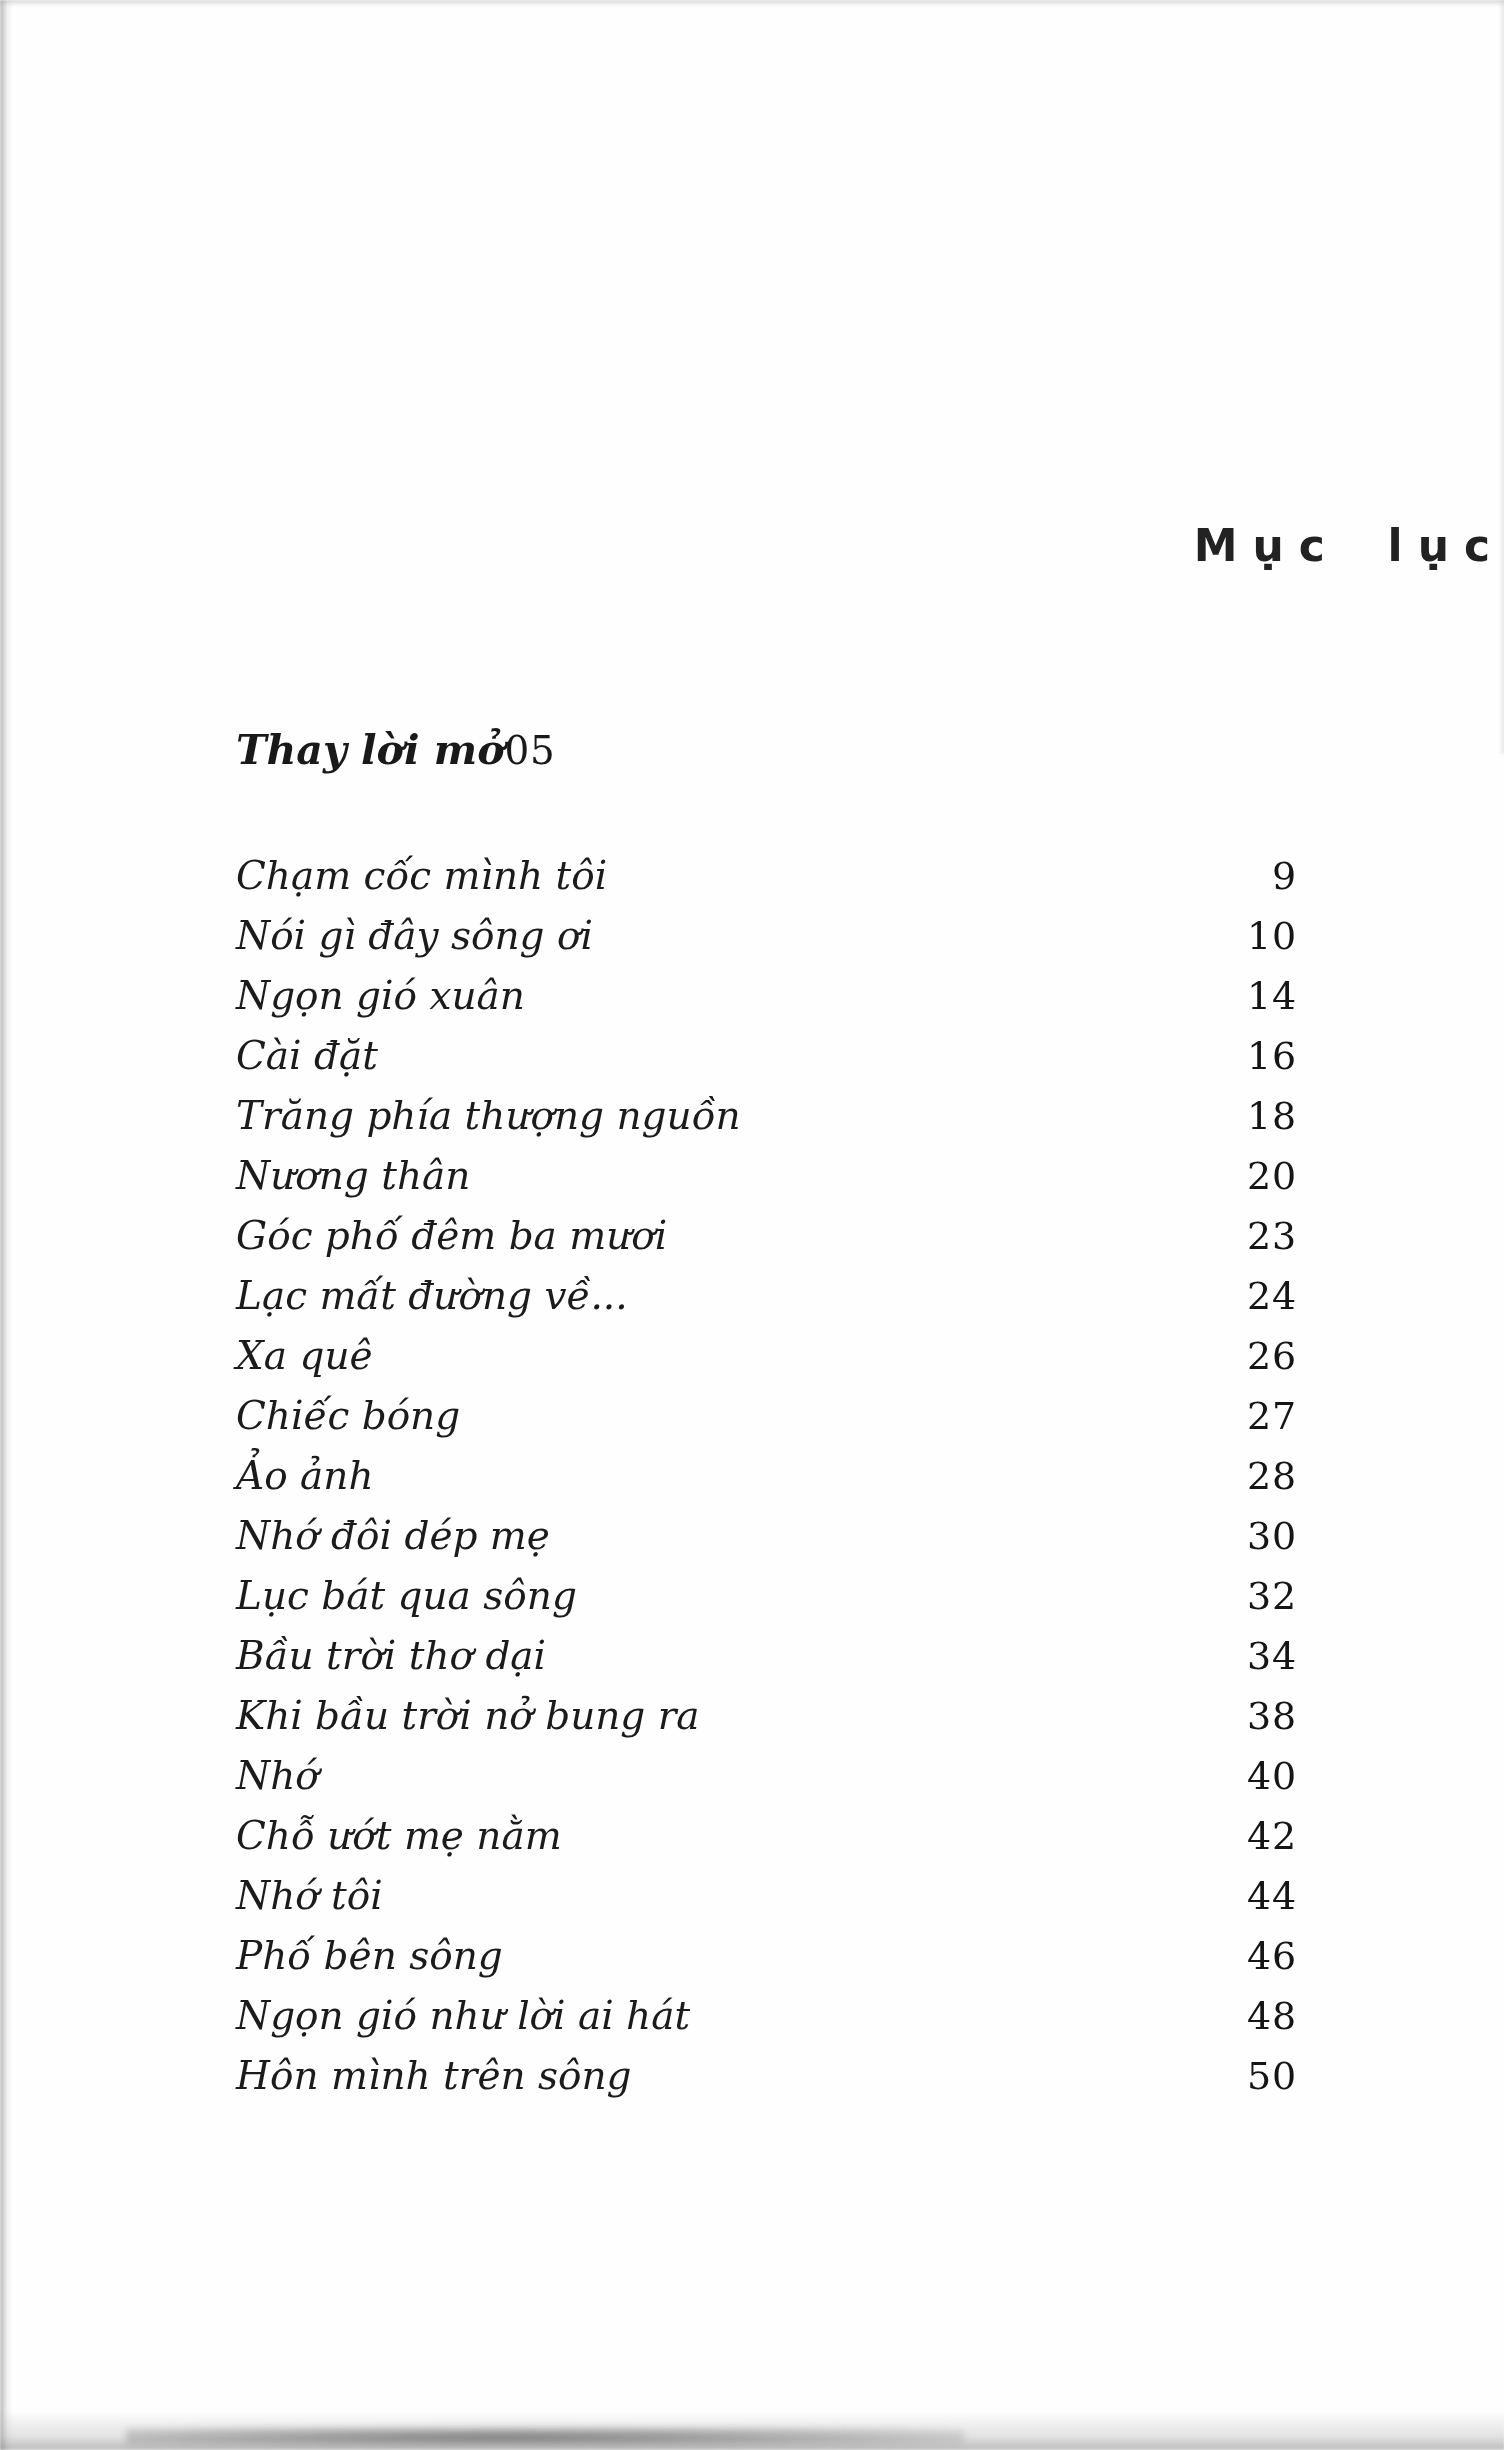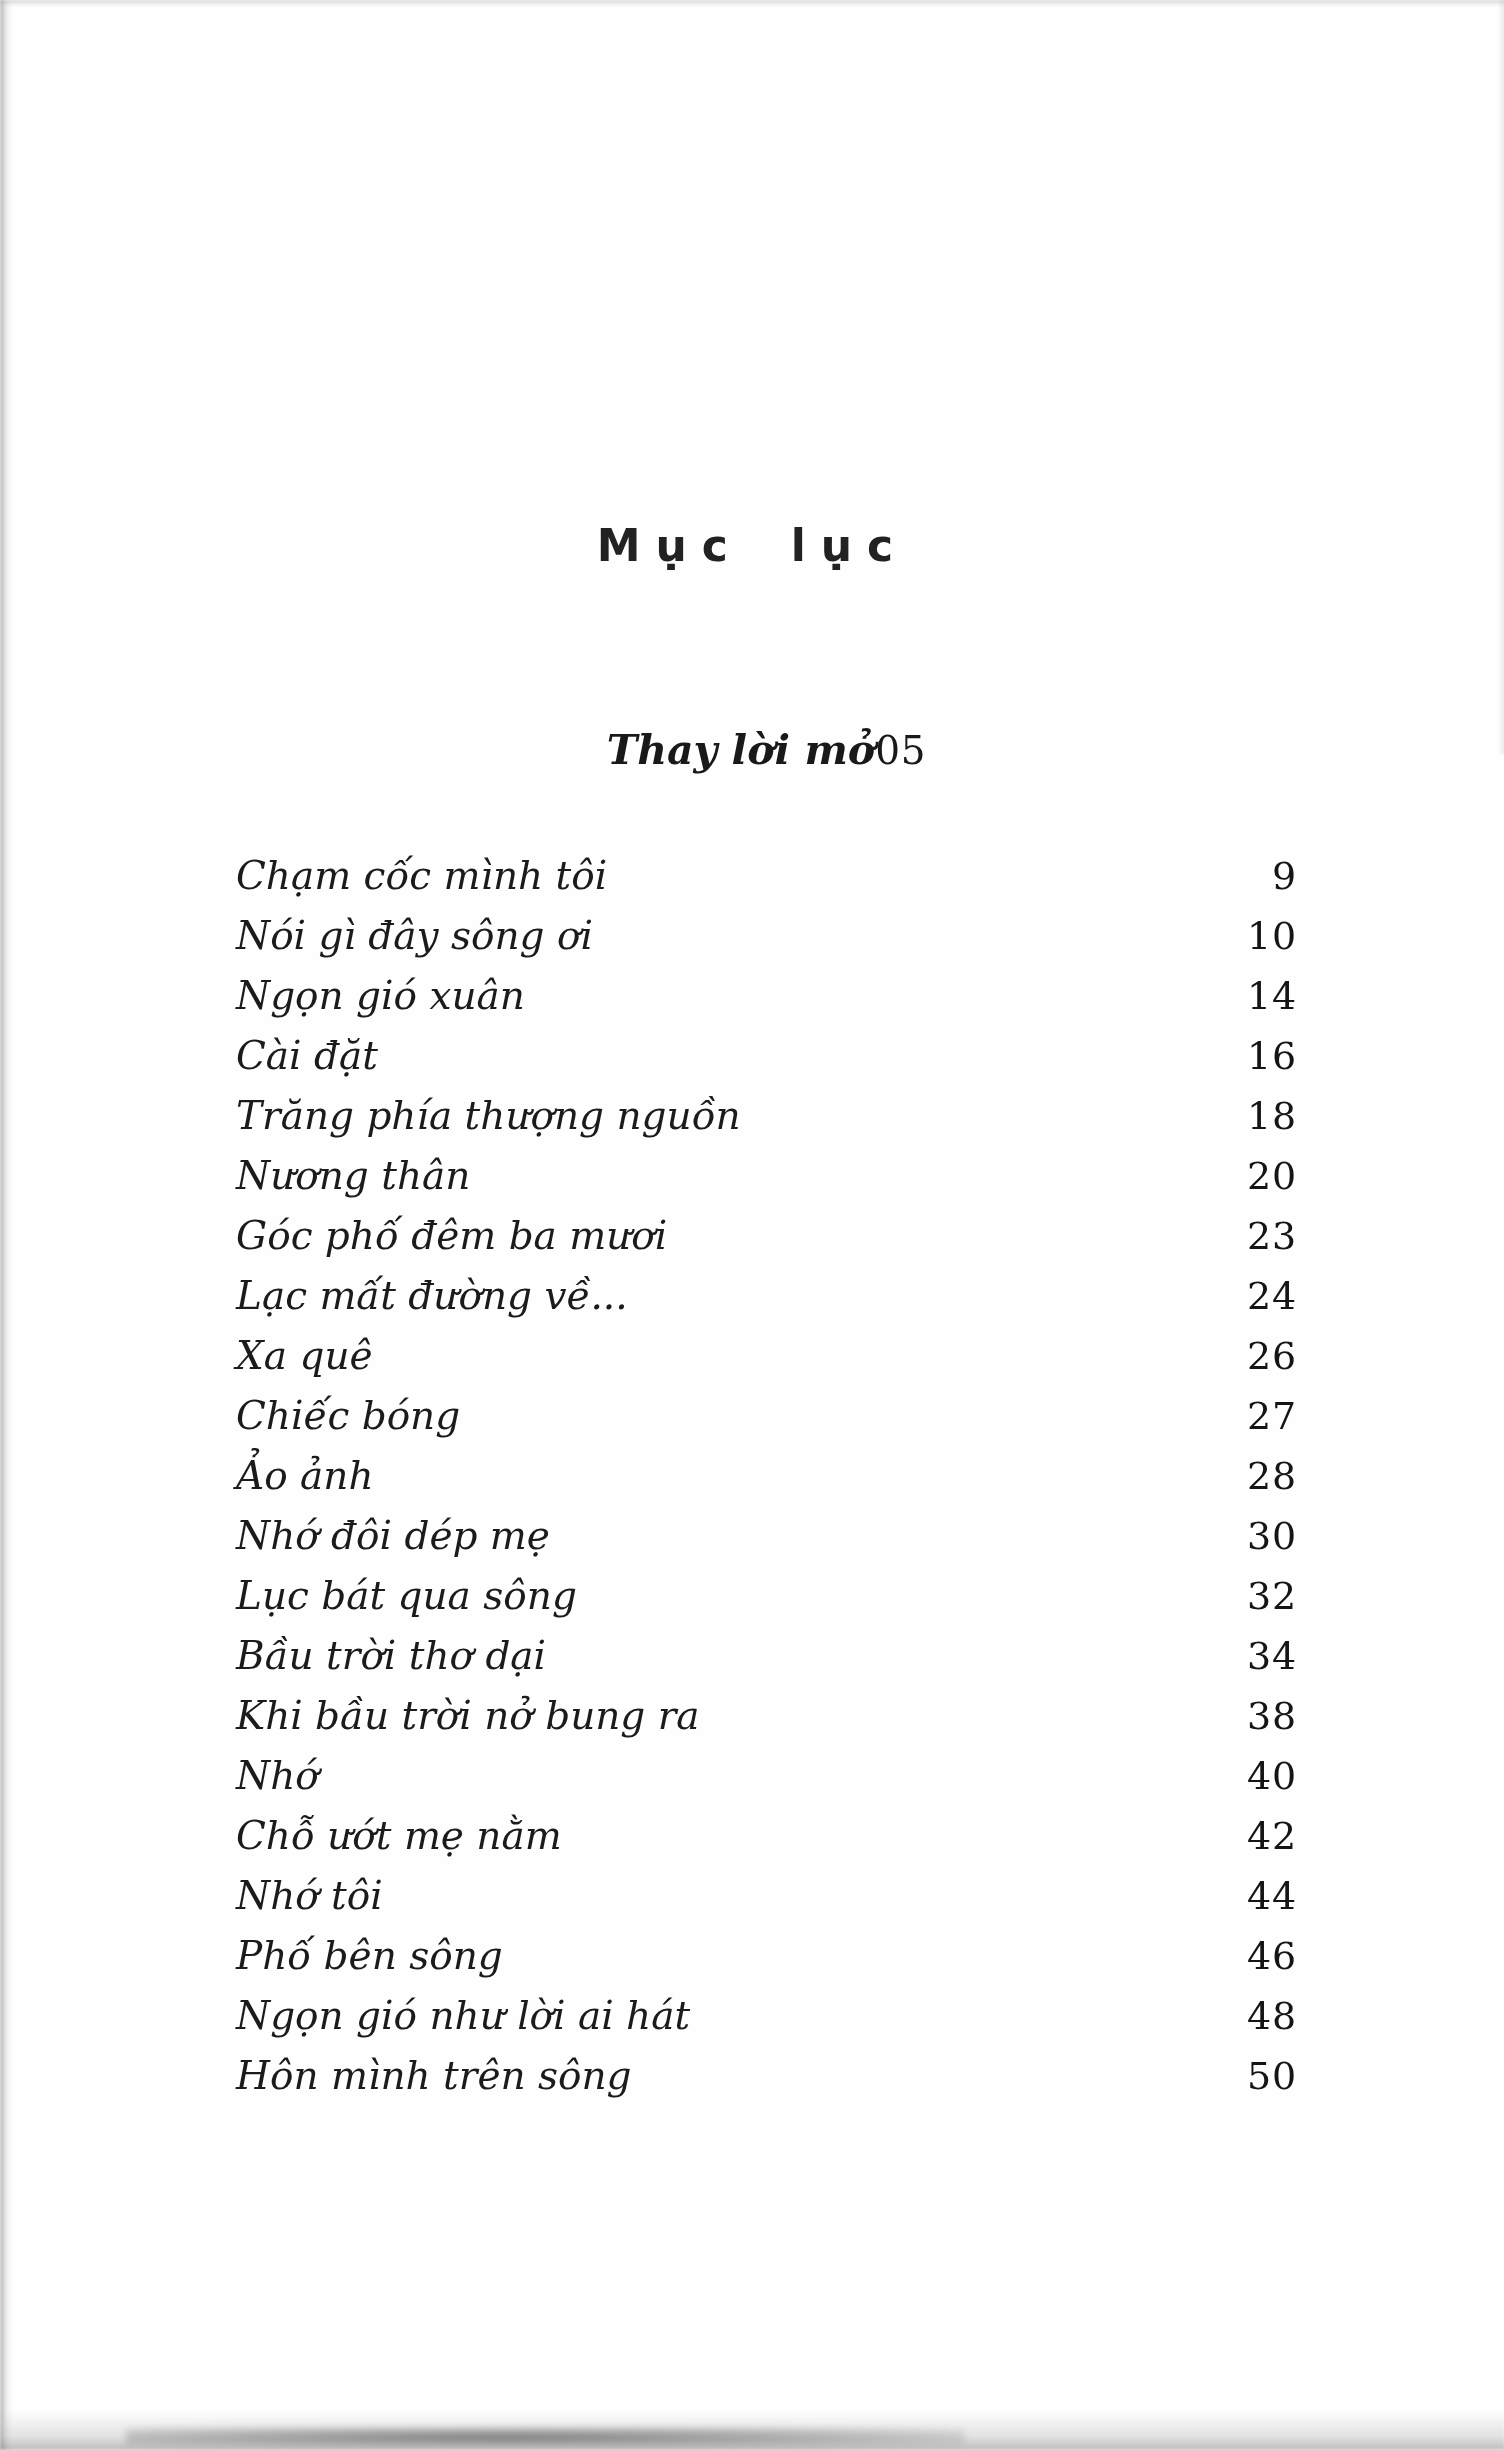--- a/index.html
+++ b/index.html
@@ -15,35 +15,35 @@
     width: 1505px;
     height: 2450px;
     background: #fefefe;
     overflow: hidden;
   }
   .toc-title {
     position: absolute;
     top: 520px;
     left: 0;
     width: 100%;
-    text-align: center;
+    text-align: right;
     font-family: "DejaVu Sans", "Liberation Sans", sans-serif;
     font-size: 44px;
     font-weight: 600;
     letter-spacing: 0.34em;
     word-spacing: 0.40em;
     color: #222222;
   }
   .toc-intro {
     position: absolute;
     left: 236px;
     right: 208px;
     top: 726px;
     display: flex;
-    justify-content: center;
+    justify-content: flex-start;
     align-items: baseline;
     font-size: 41px;
     font-weight: bold;
     font-style: italic;
     color: #191919;
   }
   .toc-intro .page-num {
     font-style: normal;
     font-weight: normal;
     font-size: 39px;

